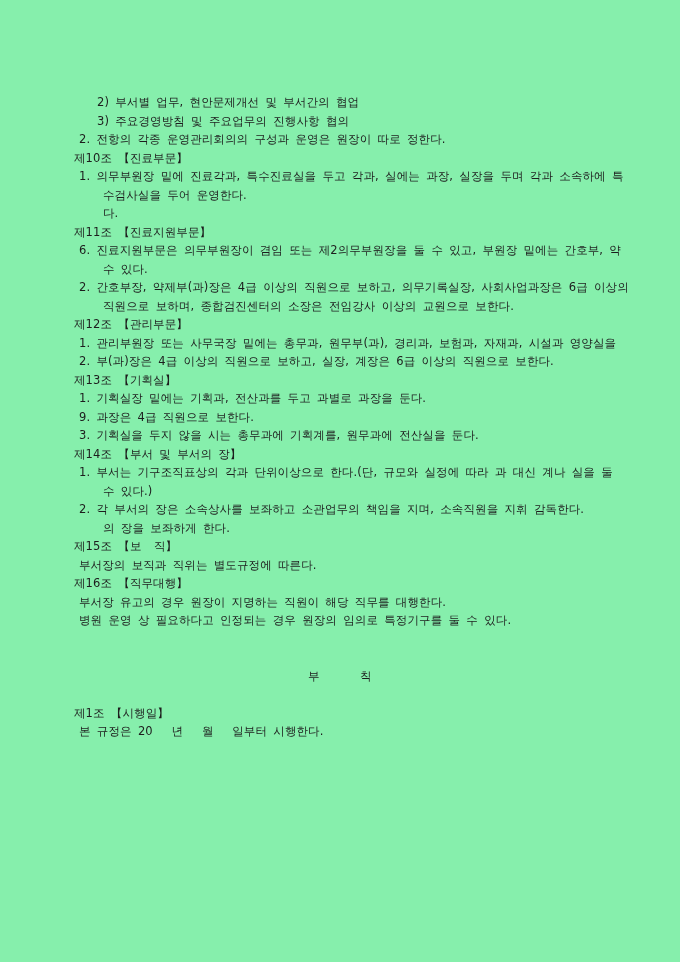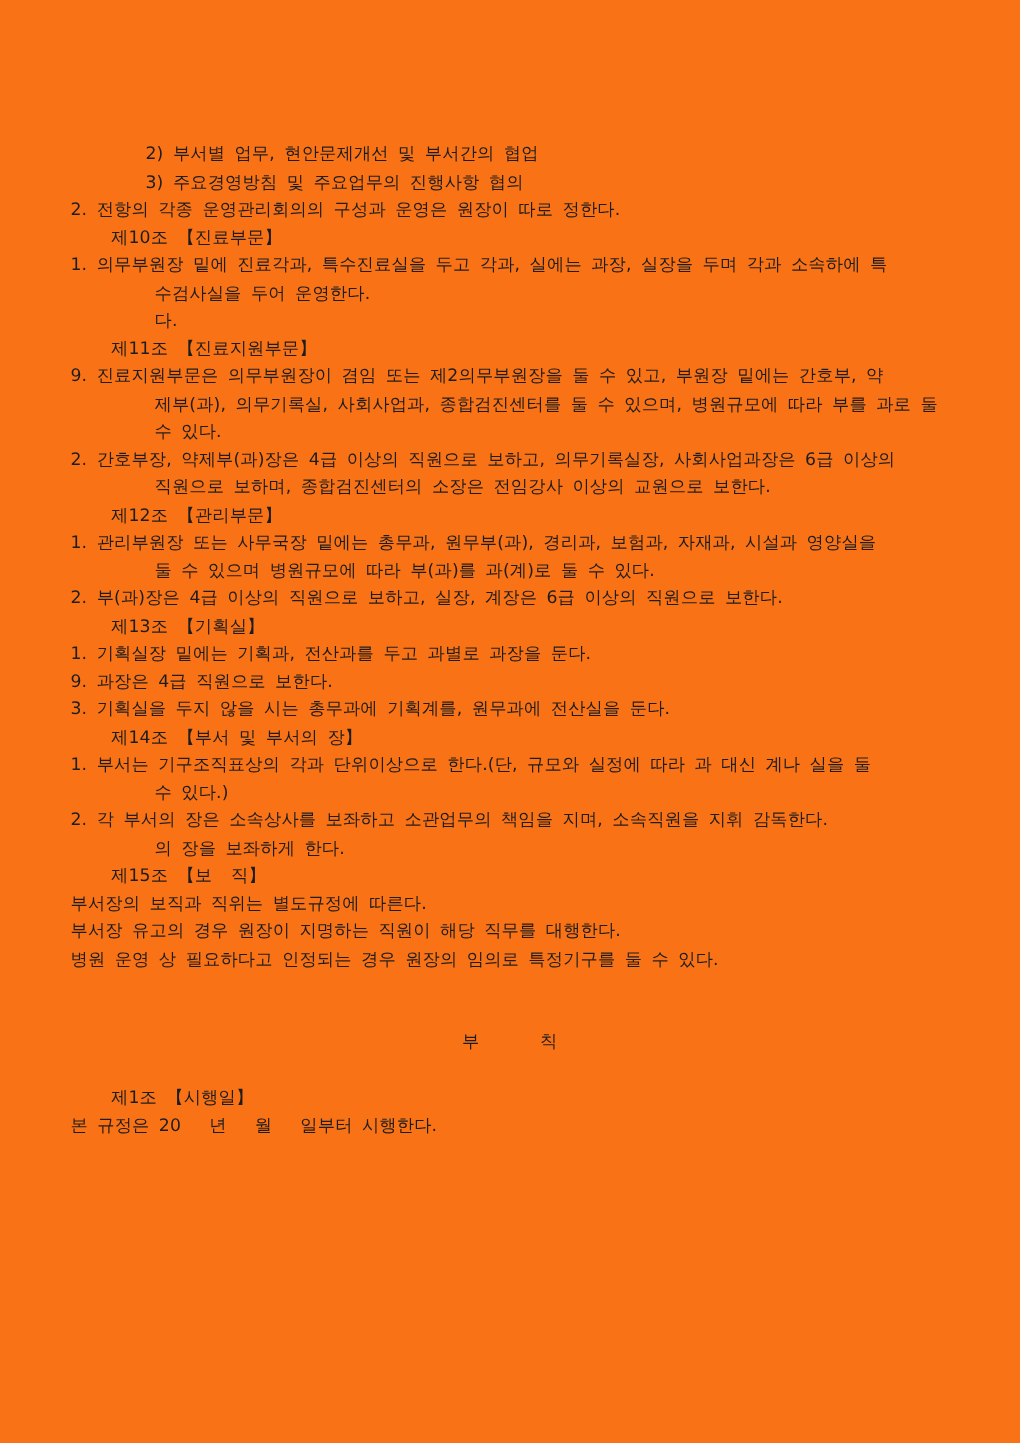--- a/index.html
+++ b/index.html
@@ -4,79 +4,78 @@
 <style>
   html, body {
     margin: 0;
     padding: 0;
     background: #ffffff;
   }
   .page {
     position: relative;
     width: 680px;
     height: 962px;
-    background: #f97316;
+    background: #86efac;
     overflow: hidden;
     font-family: "DejaVu Sans", sans-serif;
     color: #1d1d1d;
   }
   .text-block {
     position: absolute;
     top: 93px;
     left: 0;
     right: 0;
   }
   .line {
     font-size: 11.5px;
     line-height: 18.5px;
     min-height: 18.5px;
     white-space: pre;
     word-spacing: 2.5px;
     letter-spacing: 0.1px;
   }
   .line.article { padding-left: 74px; font-weight: 500; }
-  .line.item    { padding-left: 47px; }
+  .line.item    { padding-left: 79px; }
   .line.subitem { padding-left: 97px; }
   .line.cont    { padding-left: 103px; }
   .line.center  { padding-left: 0; text-align: center; letter-spacing: 0.5px; }
   .line.blank   { padding-left: 0; }
 </style>
 </head>
 <body>
 
 <div class="page">
   <div class="text-block" id="lines-container">
       <div class="line subitem">2) 부서별 업무, 현안문제개선 및 부서간의 협업</div>
       <div class="line subitem">3) 주요경영방침 및 주요업무의 진행사항 협의</div>
       <div class="line item">2. 전항의 각종 운영관리회의의 구성과 운영은 원장이 따로 정한다.</div>
       <div class="line article">제10조 【진료부문】</div>
       <div class="line item">1. 의무부원장 밑에 진료각과, 특수진료실을 두고 각과, 실에는 과장, 실장을 두며 각과 소속하에 특</div>
       <div class="line cont">수검사실을 두어 운영한다.</div>
       <div class="line cont">다.</div>
       <div class="line article">제11조 【진료지원부문】</div>
-      <div class="line item">9. 진료지원부문은 의무부원장이 겸임 또는 제2의무부원장을 둘 수 있고, 부원장 밑에는 간호부, 약</div>
-      <div class="line cont">제부(과), 의무기록실, 사회사업과, 종합검진센터를 둘 수 있으며, 병원규모에 따라 부를 과로 둘</div>
+      <div class="line item">6. 진료지원부문은 의무부원장이 겸임 또는 제2의무부원장을 둘 수 있고, 부원장 밑에는 간호부, 약</div>
       <div class="line cont">수 있다.</div>
       <div class="line item">2. 간호부장, 약제부(과)장은 4급 이상의 직원으로 보하고, 의무기록실장, 사회사업과장은 6급 이상의</div>
       <div class="line cont">직원으로 보하며, 종합검진센터의 소장은 전임강사 이상의 교원으로 보한다.</div>
       <div class="line article">제12조 【관리부문】</div>
       <div class="line item">1. 관리부원장 또는 사무국장 밑에는 총무과, 원무부(과), 경리과, 보험과, 자재과, 시설과 영양실을</div>
-      <div class="line cont">둘 수 있으며 병원규모에 따라 부(과)를 과(계)로 둘 수 있다.</div>
       <div class="line item">2. 부(과)장은 4급 이상의 직원으로 보하고, 실장, 계장은 6급 이상의 직원으로 보한다.</div>
       <div class="line article">제13조 【기획실】</div>
       <div class="line item">1. 기획실장 밑에는 기획과, 전산과를 두고 과별로 과장을 둔다.</div>
       <div class="line item">9. 과장은 4급 직원으로 보한다.</div>
       <div class="line item">3. 기획실을 두지 않을 시는 총무과에 기획계를, 원무과에 전산실을 둔다.</div>
       <div class="line article">제14조 【부서 및 부서의 장】</div>
       <div class="line item">1. 부서는 기구조직표상의 각과 단위이상으로 한다.(단, 규모와 실정에 따라 과 대신 계나 실을 둘</div>
       <div class="line cont">수 있다.)</div>
       <div class="line item">2. 각 부서의 장은 소속상사를 보좌하고 소관업무의 책임을 지며, 소속직원을 지휘 감독한다.</div>
       <div class="line cont">의 장을 보좌하게 한다.</div>
       <div class="line article">제15조 【보  직】</div>
       <div class="line item">부서장의 보직과 직위는 별도규정에 따른다.</div>
+      <div class="line article">제16조 【직무대행】</div>
       <div class="line item">부서장 유고의 경우 원장이 지명하는 직원이 해당 직무를 대행한다.</div>
       <div class="line item">병원 운영 상 필요하다고 인정되는 경우 원장의 임의로 특정기구를 둘 수 있다.</div>
       <div class="line blank">&nbsp;</div>
       <div class="line blank">&nbsp;</div>
       <div class="line center">부      칙</div>
       <div class="line blank">&nbsp;</div>
       <div class="line article">제1조 【시행일】</div>
       <div class="line item">본 규정은 20   년   월   일부터 시행한다.</div>
     </div>
 </div>

